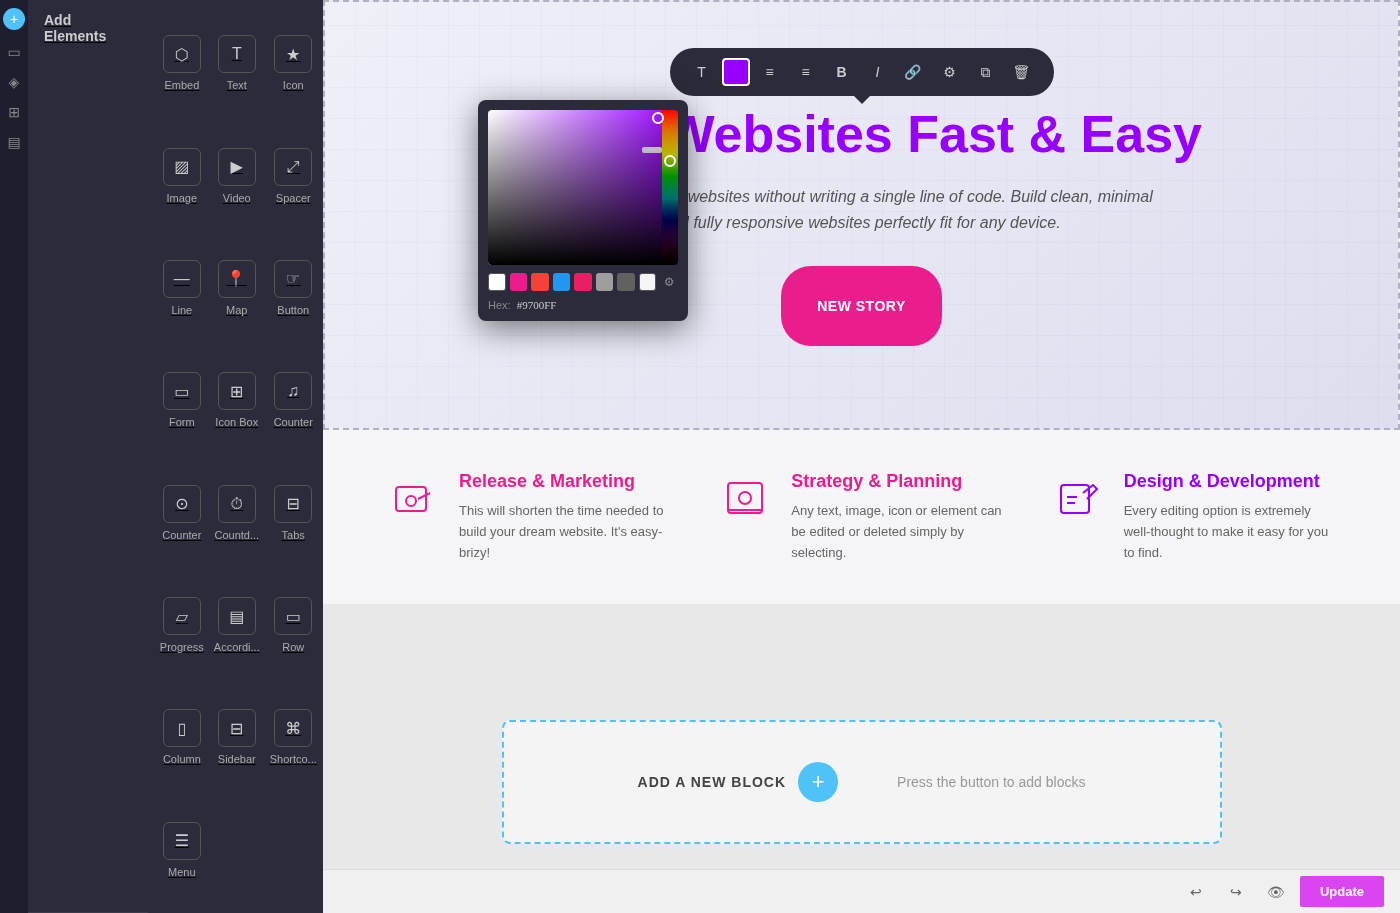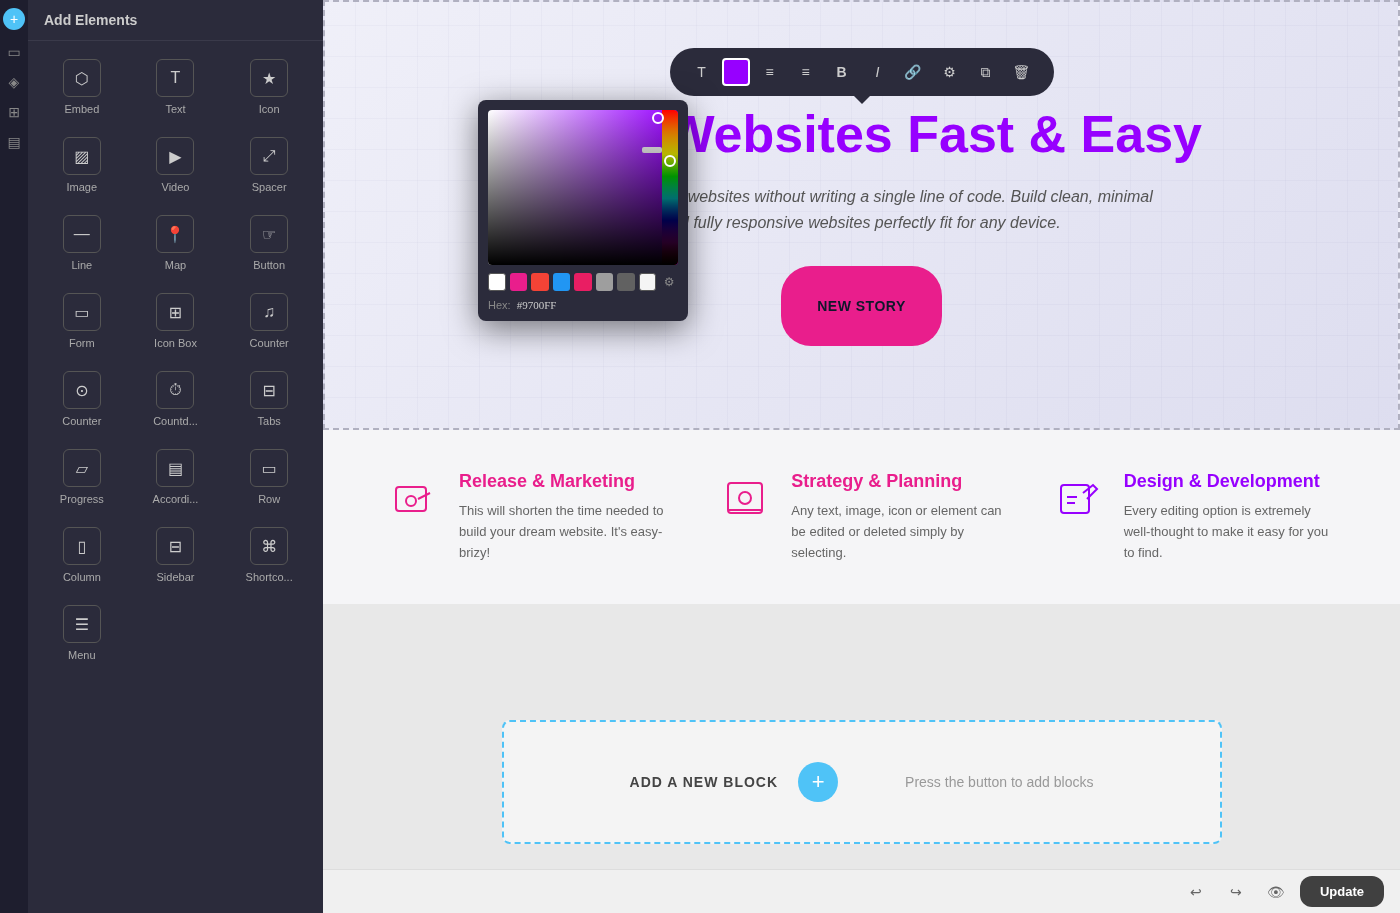--- a/index.html
+++ b/index.html
@@ -27,21 +27,22 @@
       background: #4fc3f7; color: white; border-radius: 50%;
       width: 22px; height: 22px; margin-bottom: 4px;
     }
 
     
     .add-elements-panel {
       width: 295px;
       background: #2b2b3b;
       flex-shrink: 0;
       display: flex;
-      flex-direction: column;
+      flex-direction: row;
+      text-decoration: underline;
     }
     .panel-header {
       padding: 12px 16px;
       font-size: 14px;
       font-weight: 600;
       color: #ccc;
       border-bottom: 1px solid #3a3a4a;
     }
     .elements-grid {
       display: grid;
@@ -236,21 +237,21 @@
       text-align: center;
       max-width: 600px;
       line-height: 1.6;
       font-style: italic;
       margin-bottom: 30px;
       position: relative;
       z-index: 1;
     }
     .hero-btn {
       background: #e91e8c;
-      color: #0f172a;
+      color: #ffffff;
       padding: 32px 36px;
       border-radius: 30px;
       font-size: 14px;
       font-weight: 600;
       cursor: pointer;
       letter-spacing: 0.5px;
       position: relative;
       z-index: 1;
       text-align: right;
     }
@@ -296,21 +297,21 @@
       position: absolute;
       top: 720px;
       left: 50%;
       transform: translateX(-50%);
       width: 720px;
       border: 2px dashed #4fc3f7;
       border-radius: 8px;
       display: flex;
       align-items: center;
       justify-content: center;
-      gap: 20px;
+      gap: 12px;
       padding: 40px 30px;
       background: rgba(255,255,255,0.5);
       text-align: right;
     }
     .add-block-label {
       font-size: 14px;
       font-weight: 600;
       color: #444;
       letter-spacing: 1px;
     }
@@ -340,24 +341,24 @@
       padding: 0 16px;
       gap: 8px;
     }
     .bottom-btn {
       width: 32px; height: 32px;
       display: flex; align-items: center; justify-content: center;
       color: #666; cursor: pointer; border-radius: 4px;
       font-size: 14px;
     }
     .update-btn {
-      background: #404040;
+      background: #d946ef;
       color: white;
       padding: 8px 20px;
-      border-radius: 12px;
+      border-radius: 2px;
       font-size: 13px;
       font-weight: 600;
       cursor: pointer;
     }
   </style>
 </head>
 <body>
 
 <div class="left-icons">
   <div class="left-icon-btn active">+</div>

